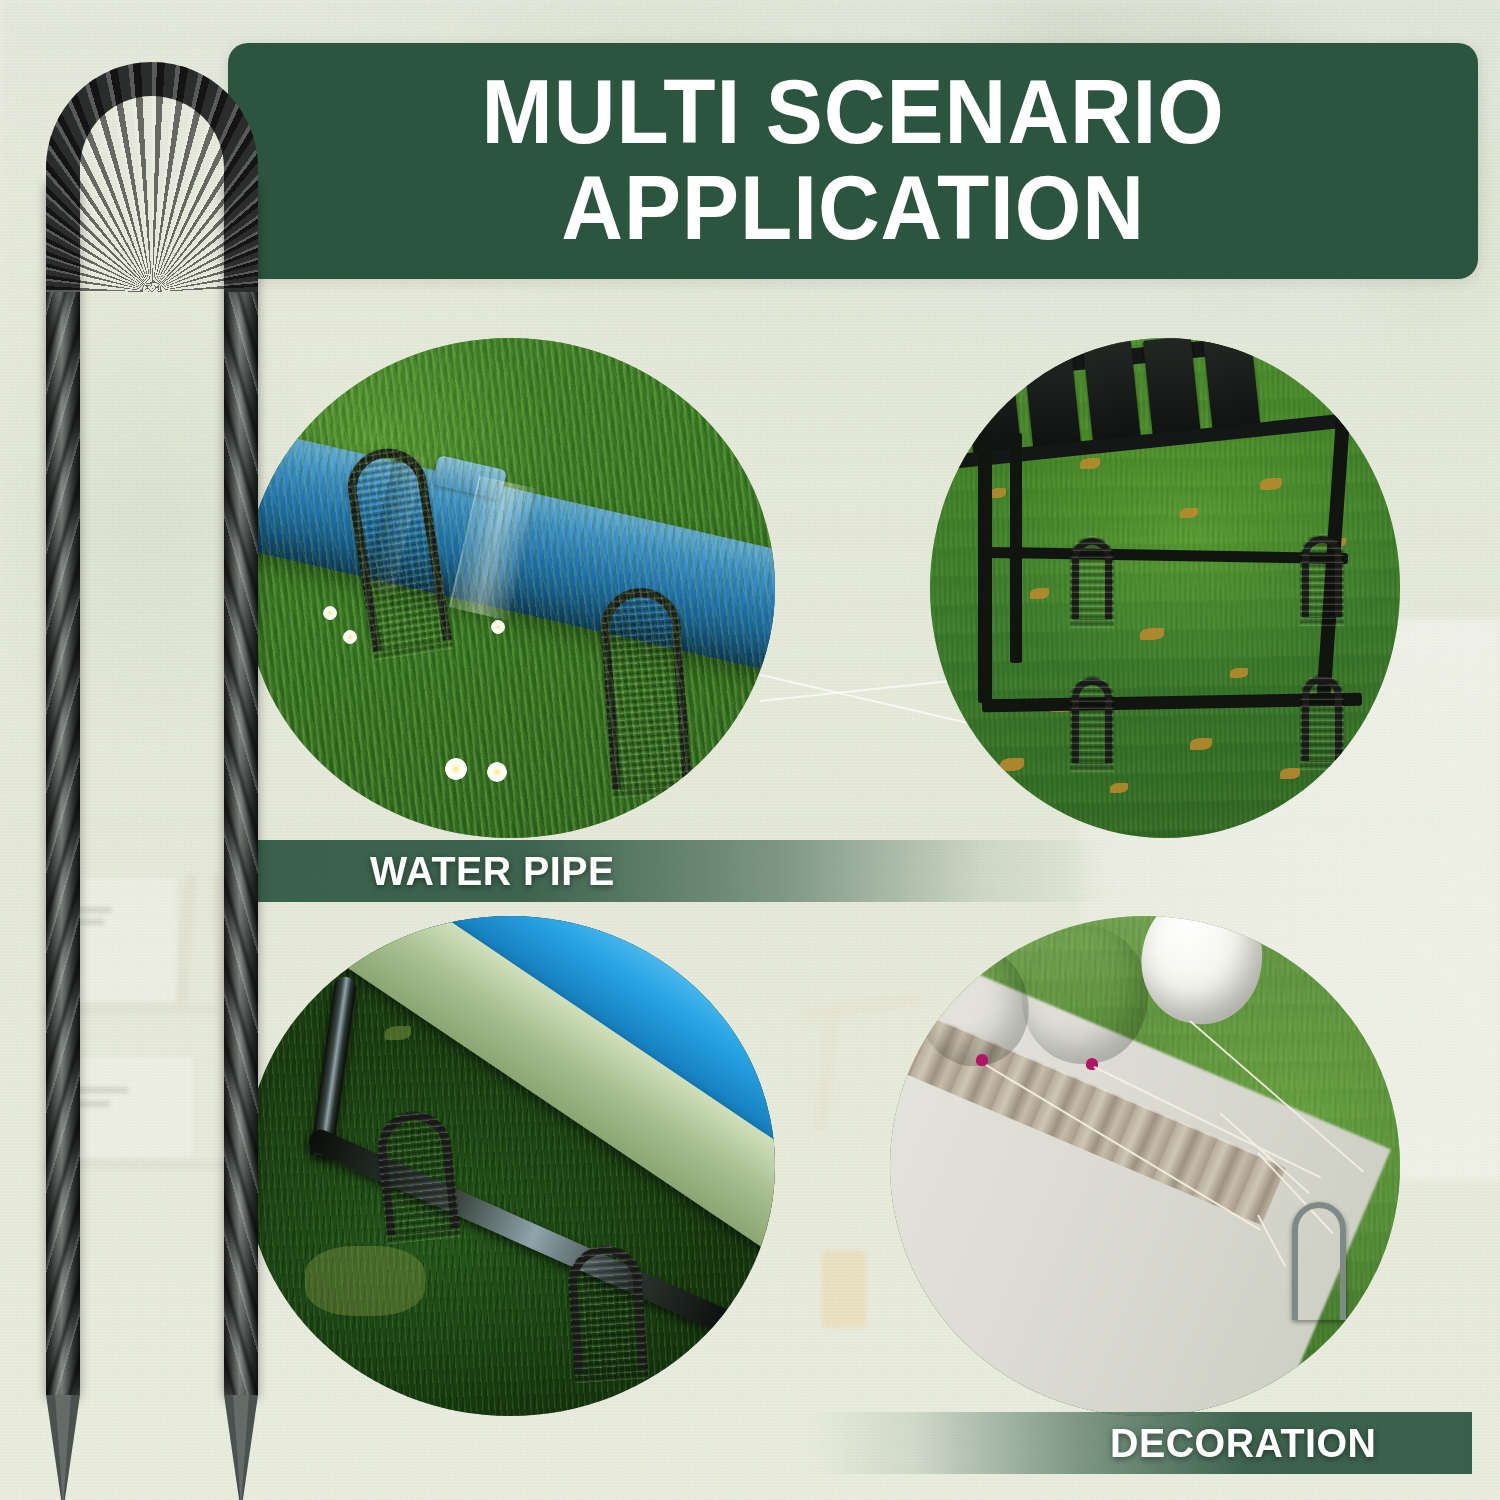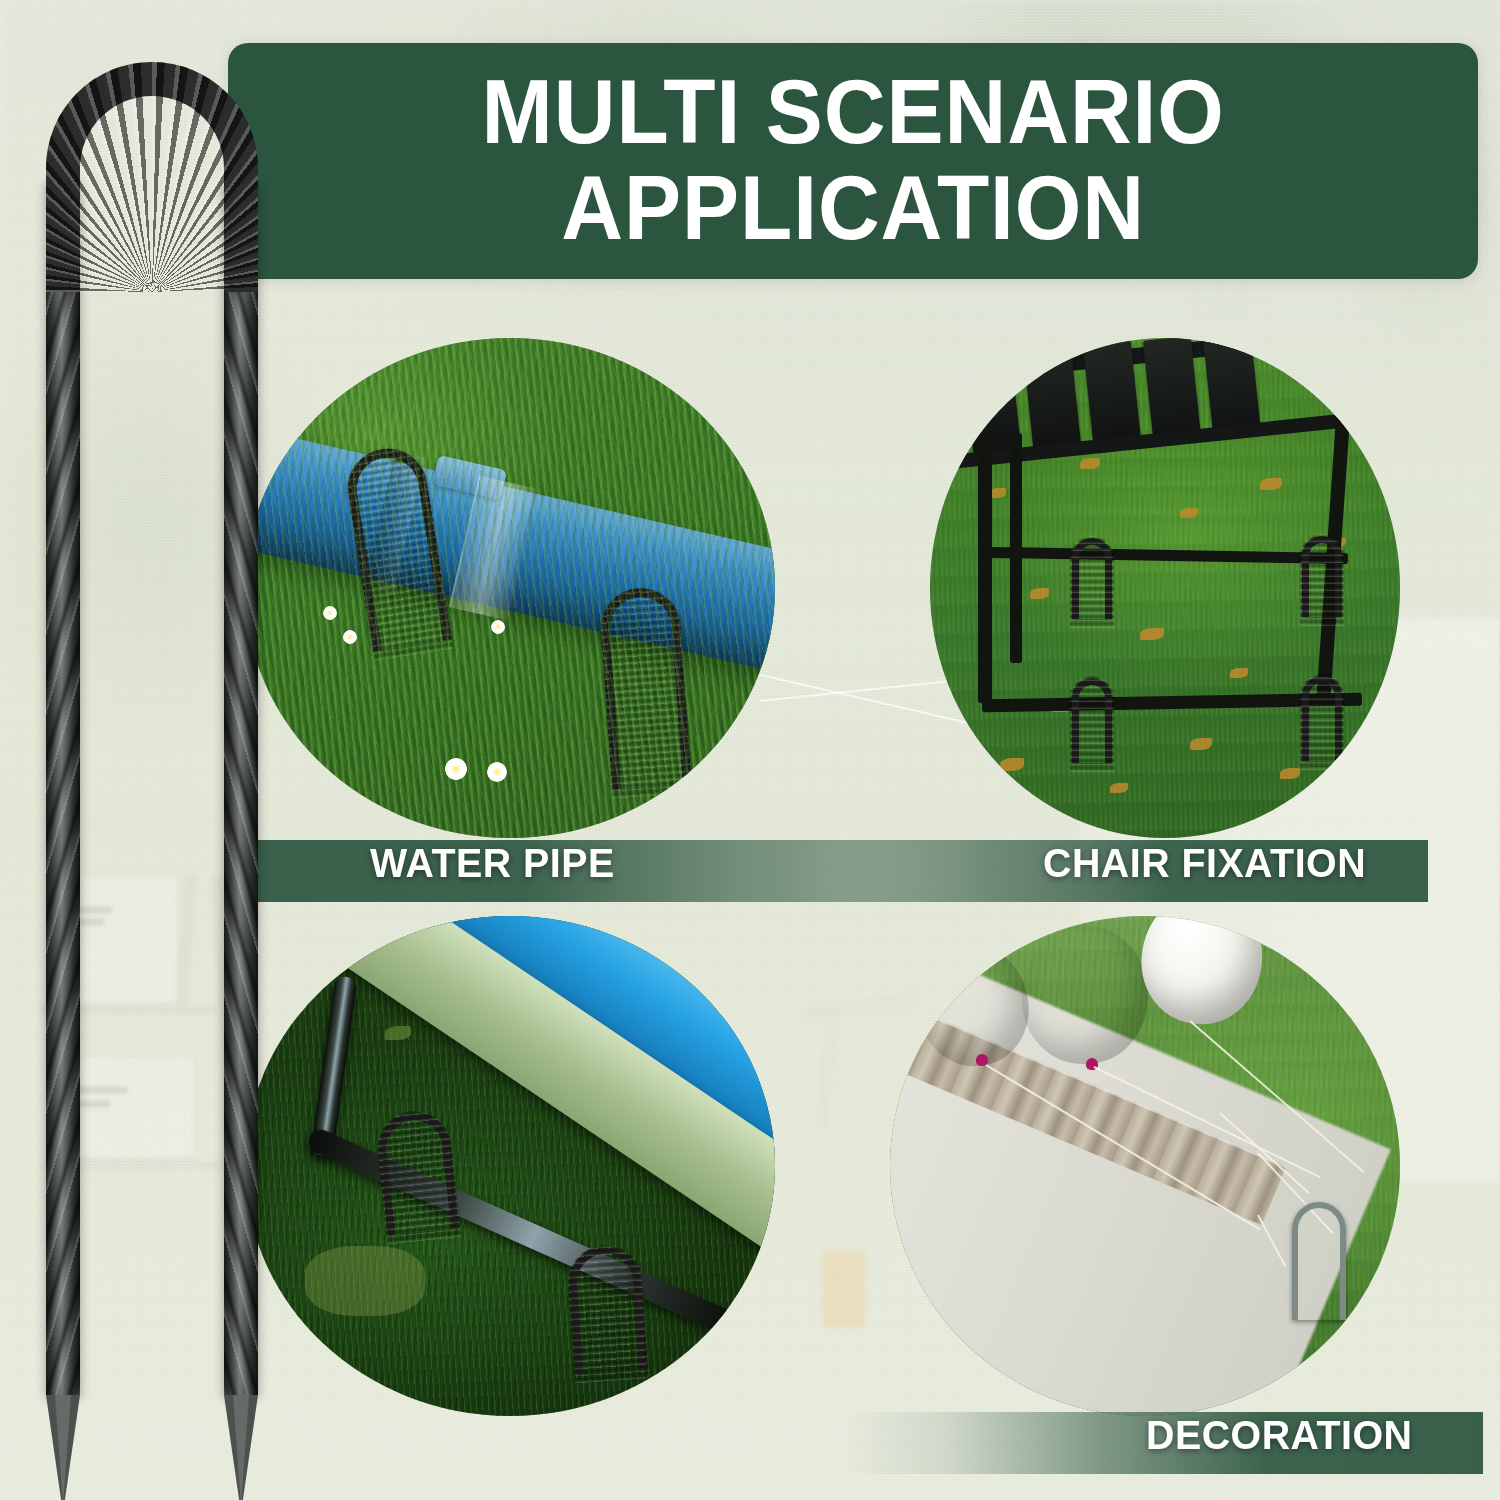--- a/index.html
+++ b/index.html
@@ -371,20 +371,21 @@
     border-bottom: none;
     border-radius: 28px 28px 0 0;
     box-shadow: 0 2px 5px rgba(0,0,0,0.4);
   }
 
   
   .caption-band {
     position: absolute;
     height: 62px;
     display: flex;
+    align-items: center;
     pointer-events: none;
   }
   .caption-band .caption-text {
     color: #ffffff;
     font-family: "Liberation Sans", sans-serif;
     font-weight: 700;
     font-size: 41px;
     letter-spacing: 0.5px;
     white-space: nowrap;
     text-shadow: 0 2px 6px rgba(0,0,0,0.45);
@@ -408,23 +409,23 @@
       rgba(43,85,63,0.58) 36%, rgba(43,85,63,0.90) 62%, rgba(43,85,63,0.93) 100%);
   }
   #caption-trampoline {
     left: 250px; top: 1412px; width: 700px;
     padding-left: 92px;
     background: linear-gradient(90deg,
       rgba(43,85,63,0.93) 0%, rgba(43,85,63,0.90) 34%,
       rgba(43,85,63,0.52) 58%, rgba(43,85,63,0.10) 82%, rgba(43,85,63,0) 100%);
   }
   #caption-decoration {
-    left: 844px; top: 1412px; width: 580px;
+    left: 808px; top: 1412px; width: 580px;
     justify-content: flex-end;
-    padding-right: 59px;
+    padding-right: 84px;
     background: linear-gradient(90deg,
       rgba(43,85,63,0) 0%, rgba(43,85,63,0.12) 16%,
       rgba(43,85,63,0.55) 40%, rgba(43,85,63,0.90) 66%, rgba(43,85,63,0.93) 100%);
   }
 
   
   #hero-stake {
     position: absolute;
     left: 28px; top: 62px;
     width: 248px; height: 1420px;
@@ -616,23 +617,20 @@
     <div class="bench-leg" style="left:398px; top:30px; width:14px; height:330px; transform: rotate(4deg);"></div>
     <div class="bench-leg" style="left:58px; top:212px; width:360px; height:11px; transform: rotate(1deg);"></div>
     <div class="bench-leg" style="left:52px; top:358px; width:380px; height:13px; transform: rotate(-1deg);"></div>
 
     <div class="mini-stake" style="left:142px; top:200px; width:26px; height:74px; border-width:7px;"></div>
     <div class="mini-stake" style="left:372px; top:198px; width:26px; height:74px; border-width:7px;"></div>
     <div class="mini-stake" style="left:142px; top:340px; width:26px; height:78px; border-width:7px;"></div>
     <div class="mini-stake" style="left:372px; top:338px; width:26px; height:78px; border-width:7px;"></div>
   </div>
 
-  <div class="caption-band" id="caption-chair-fixation">
-    <span class="caption-text">CHAIR FIXATION</span>
-  </div>
 
   <div class="photo" id="photo-trampoline">
     <div class="dark-lawn"></div>
     <div class="dark-lawn-texture"></div>
 
     <div class="tramp-pad-blue"></div>
     <div class="tramp-pad-sage"></div>
 
     <div class="tramp-leg" style="left:78px; top:60px; width:22px; height:180px; transform: rotate(8deg); border-radius:12px 12px 0 0;"></div>
     <div class="tramp-leg" style="left:70px; top:210px; width:470px; height:24px; transform: rotate(24deg); transform-origin:left top;"></div>

